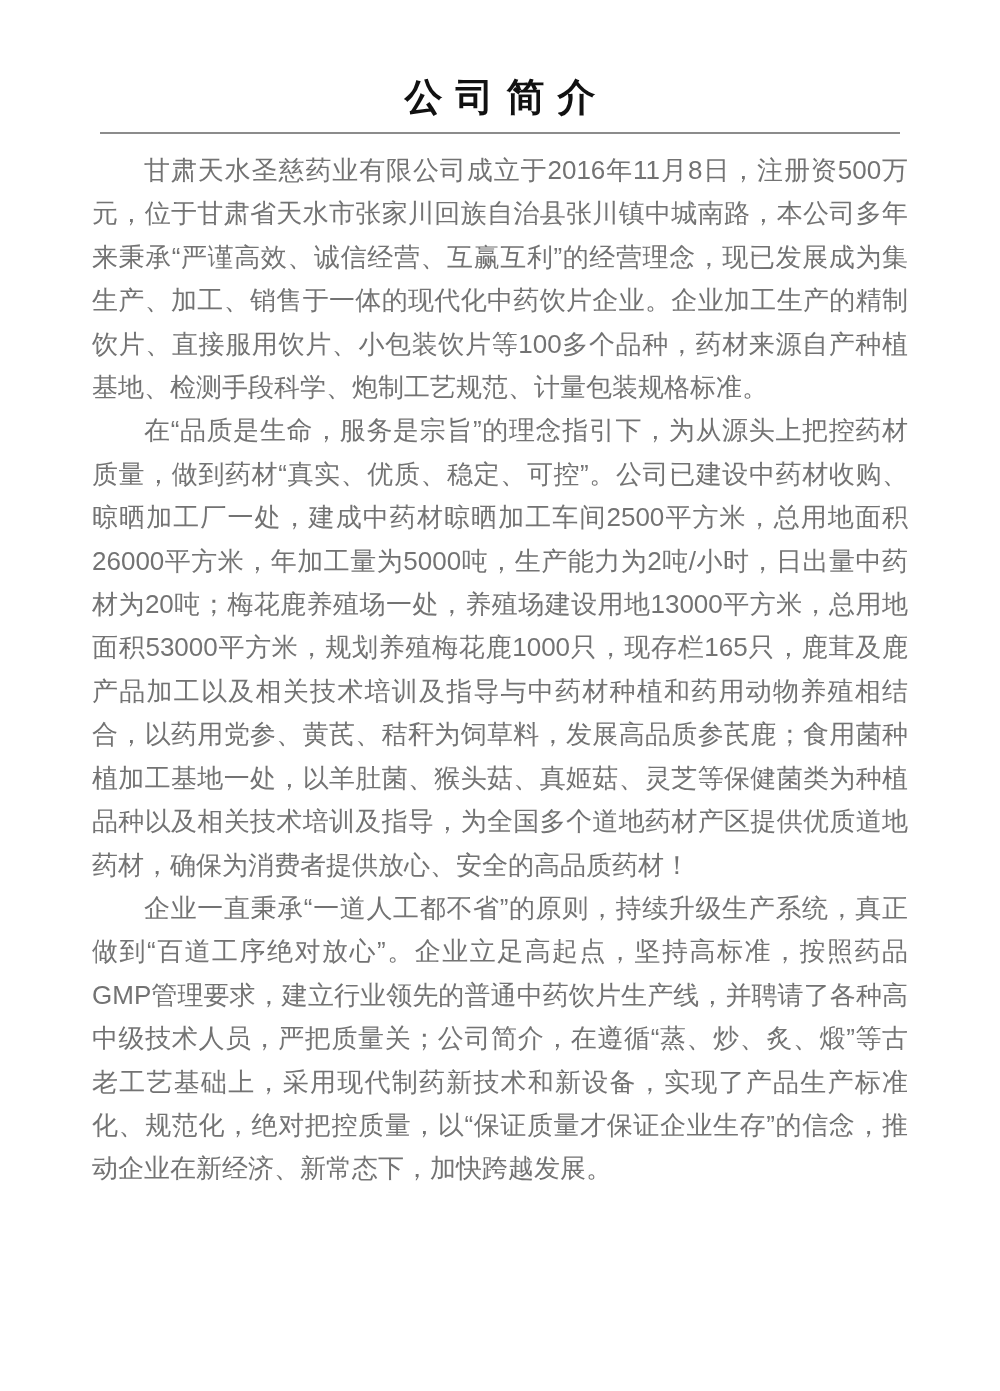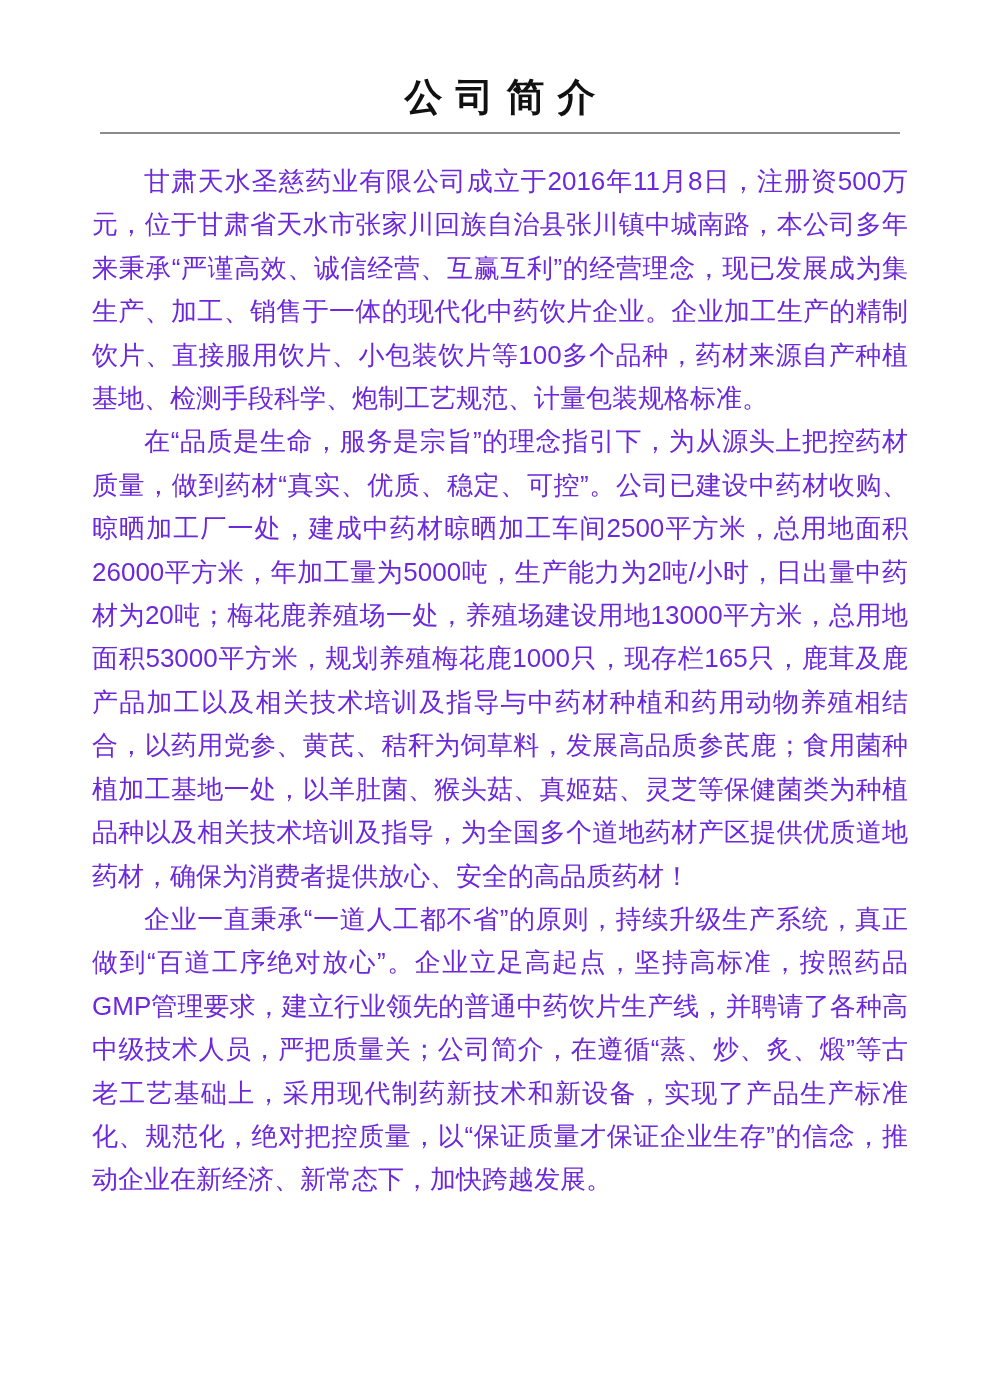--- a/index.html
+++ b/index.html
@@ -24,24 +24,24 @@
   }
   .divider {
     display: block;
     width: 800px;
     margin: 12px auto 0 auto;
     border: 0;
     border-top: 2px solid #8c8c8c;
   }
   .content {
     width: 816px;
-    margin: 26px auto 0 auto;
+    margin: 15px auto 0 auto;
     font-size: 26px;
     line-height: 43.4px;
-    color: #6d28d9;
+    color: #737373;
     text-align: justify;
     text-justify: inter-ideograph;
   }
   .content p {
     margin: 0;
     padding: 0;
     text-indent: 2em;
   }
 </style>
 </head>

